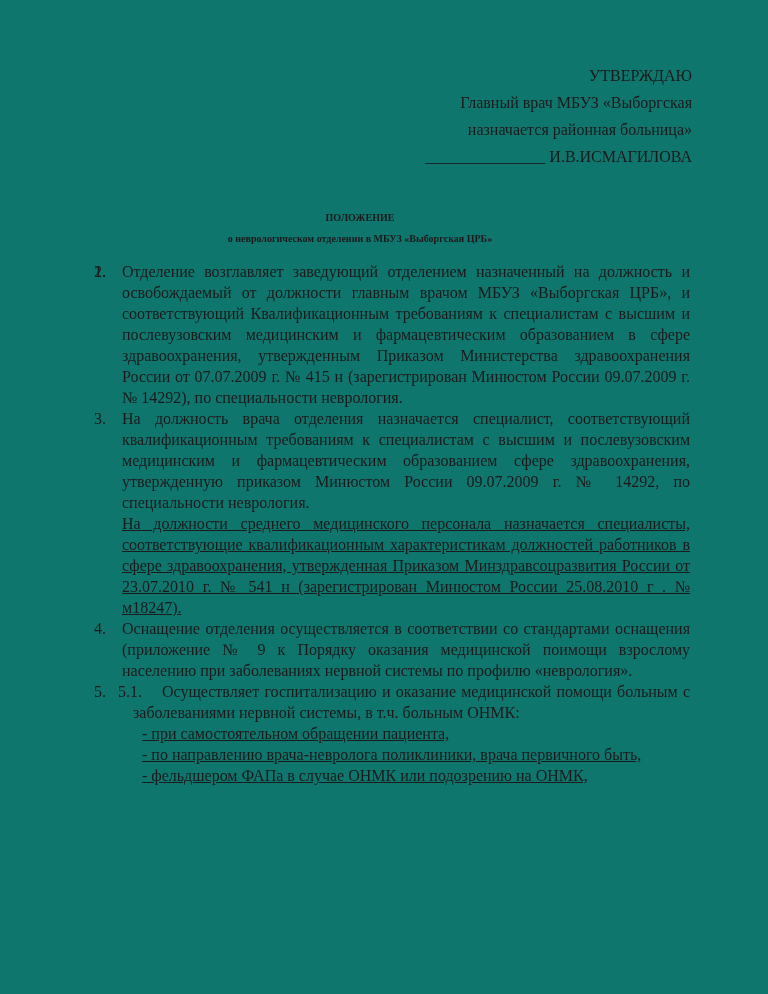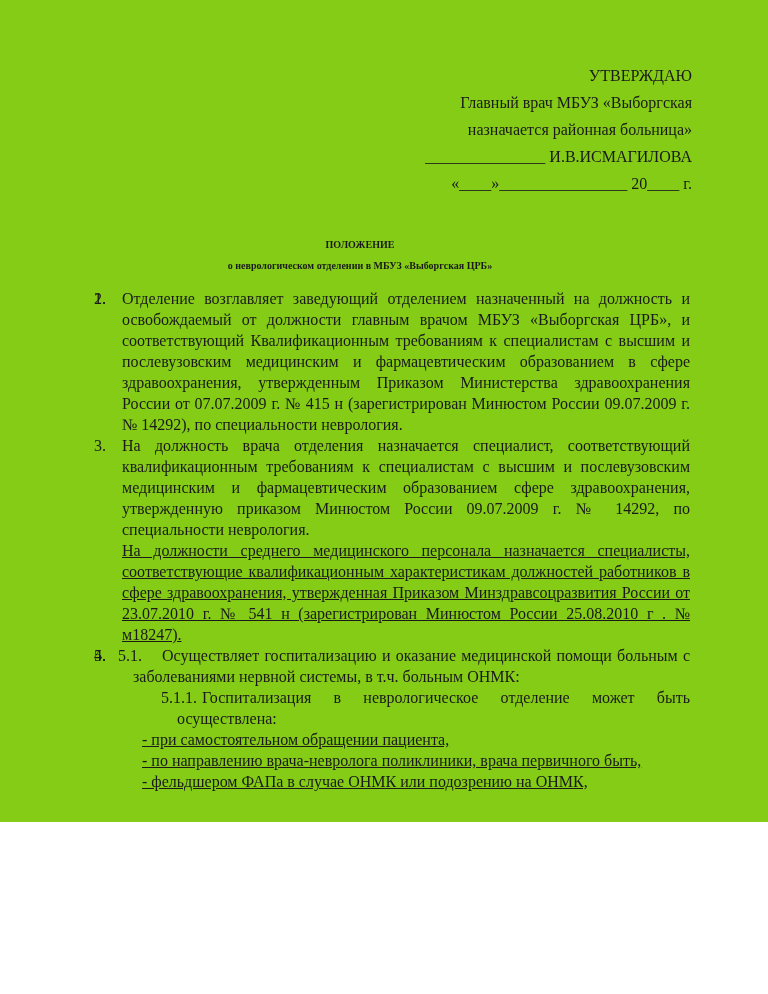--- a/index.html
+++ b/index.html
@@ -6,22 +6,22 @@
   html, body { background: #ffffff; }
   body {
     width: 768px;
     height: 994px;
     overflow: hidden;
     font-family: "Liberation Serif", "DejaVu Serif", serif;
     color: #1a1a1a;
   }
   .page {
     width: 768px;
-    height: 822px;
-    background: #84cc16;
+    height: 994px;
+    background: #0f766e;
     position: relative;
   }
   
   .approval {
     padding-top: 62px;
     padding-right: 76px;
     text-align: right;
     font-size: 16px;
     line-height: 27px;
   }
@@ -81,21 +81,20 @@
 </head>
 <body>
 
 <div class="page">
 
   <div class="approval">
     <div>УТВЕРЖДАЮ</div>
     <div>Главный врач МБУЗ «Выборгская</div>
     <div>назначается районная больница»</div>
     <div>_______________ И.В.ИСМАГИЛОВА</div>
-    <div>«____»________________ 20____ г.</div>
   </div>
 
   <div class="doc-title">
     <div>ПОЛОЖЕНИЕ</div>
     <div>о неврологическом отделении в МБУЗ «Выборгская ЦРБ»</div>
   </div>
 
   <div class="content">
 
     <div class="li1">
@@ -105,34 +104,31 @@
     <div class="li1">
       <span class="num">2.</span><span>Отделение возглавляет заведующий отделением назначенный на должность и освобождаемый от должности  главным врачом МБУЗ «Выборгская ЦРБ», и соответствующий Квалификационным требованиям к специалистам с высшим и послевузовским медицинским и фармацевтическим образованием в сфере здравоохранения, утвержденным Приказом Министерства здравоохранения России от 07.07.2009 г. № 415 н (зарегистрирован Минюстом России 09.07.2009 г. № 14292), по специальности неврология.</span>
     </div>
 
     <div class="li1">
       <span class="num">3.</span><span>На должность врача отделения назначается специалист, соответствующий квалификационным требованиям к специалистам с высшим и послевузовским медицинским и фармацевтическим образованием сфере здравоохранения, утвержденную приказом Минюстом России 09.07.2009 г. № 14292, по специальности неврология.</span>
       <div class="para2">На должности среднего медицинского персонала назначается специалисты, соответствующие квалификационным характеристикам должностей работников в сфере здравоохранения, утвержденная Приказом Минздравсоцразвития России от 23.07.2010 г. № 541 н (зарегистрирован Минюстом России 25.08.2010 г . № м18247).</div>
     </div>
 
     <div class="li1">
-      <span class="num">4.</span>
+      <span class="num">4.</span><span>Оснащение отделения осуществляется в соответствии со стандартами оснащения  (приложение № 9 к Порядку оказания медицинской поимощи взрослому населению при заболеваниях нервной системы по профилю «неврология».</span>
     </div>
 
     <div class="li1">
       <span class="num">5.</span>
     </div>
 
     <div class="li2">
       <span class="num">5.1.</span><span>Осуществляет госпитализацию и оказание медицинской помощи больным с заболеваниями нервной системы, в т.ч. больным ОНМК:</span>
     </div>
 
-    <div class="li3">
-      <span class="num">5.1.1.</span><span>Госпитализация в неврологическое отделение может быть осуществлена:</span>
-    </div>
 
     <div class="lid">- при самостоятельном обращении пациента,</div>
     <div class="lid">- по направлению врача-невролога поликлиники, врача первичного быть,</div>
     <div class="lid">- фельдшером ФАПа  в случае ОНМК или подозрению на ОНМК,</div>
 
   </div>
 
 </div>
 
 </body></html>

